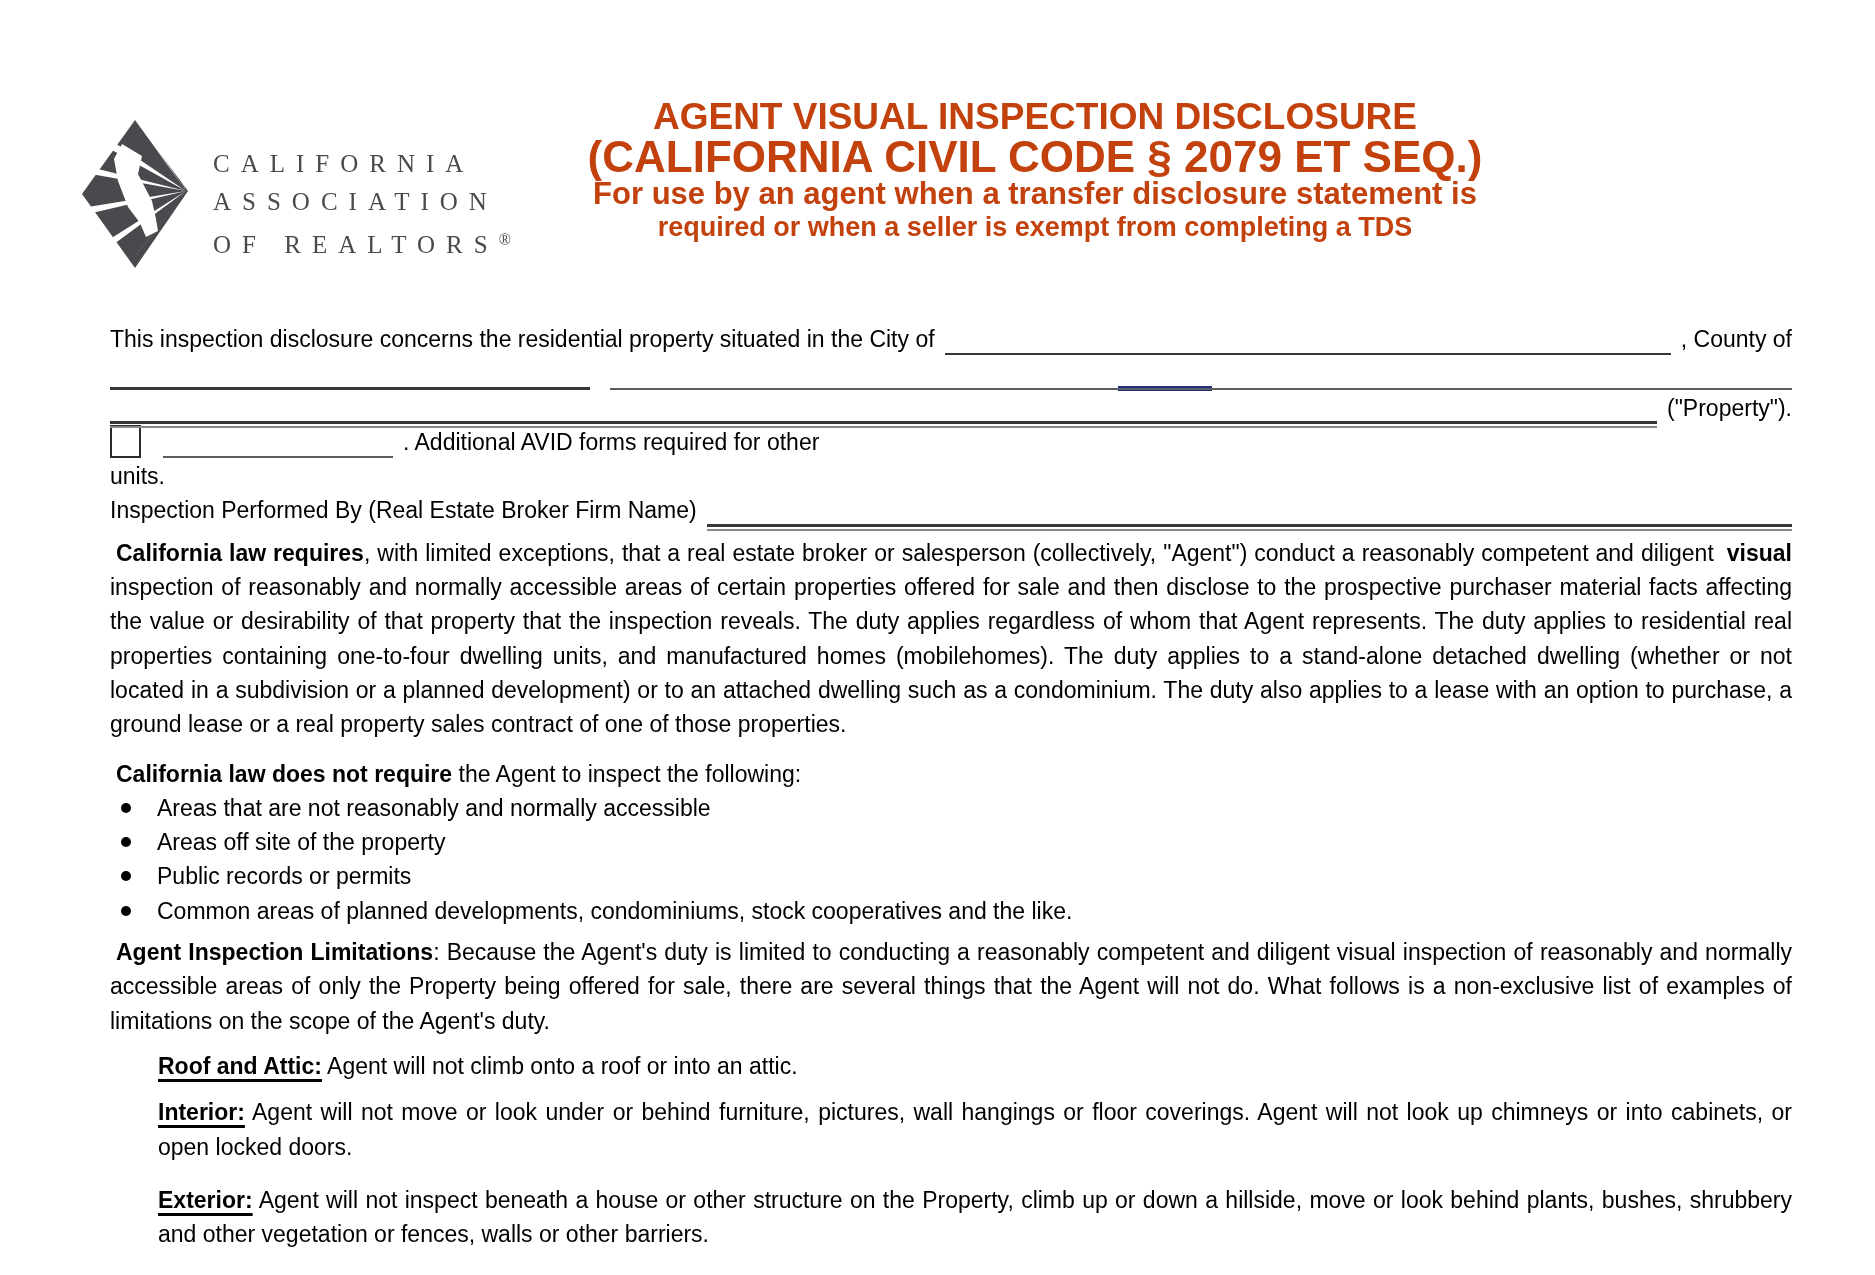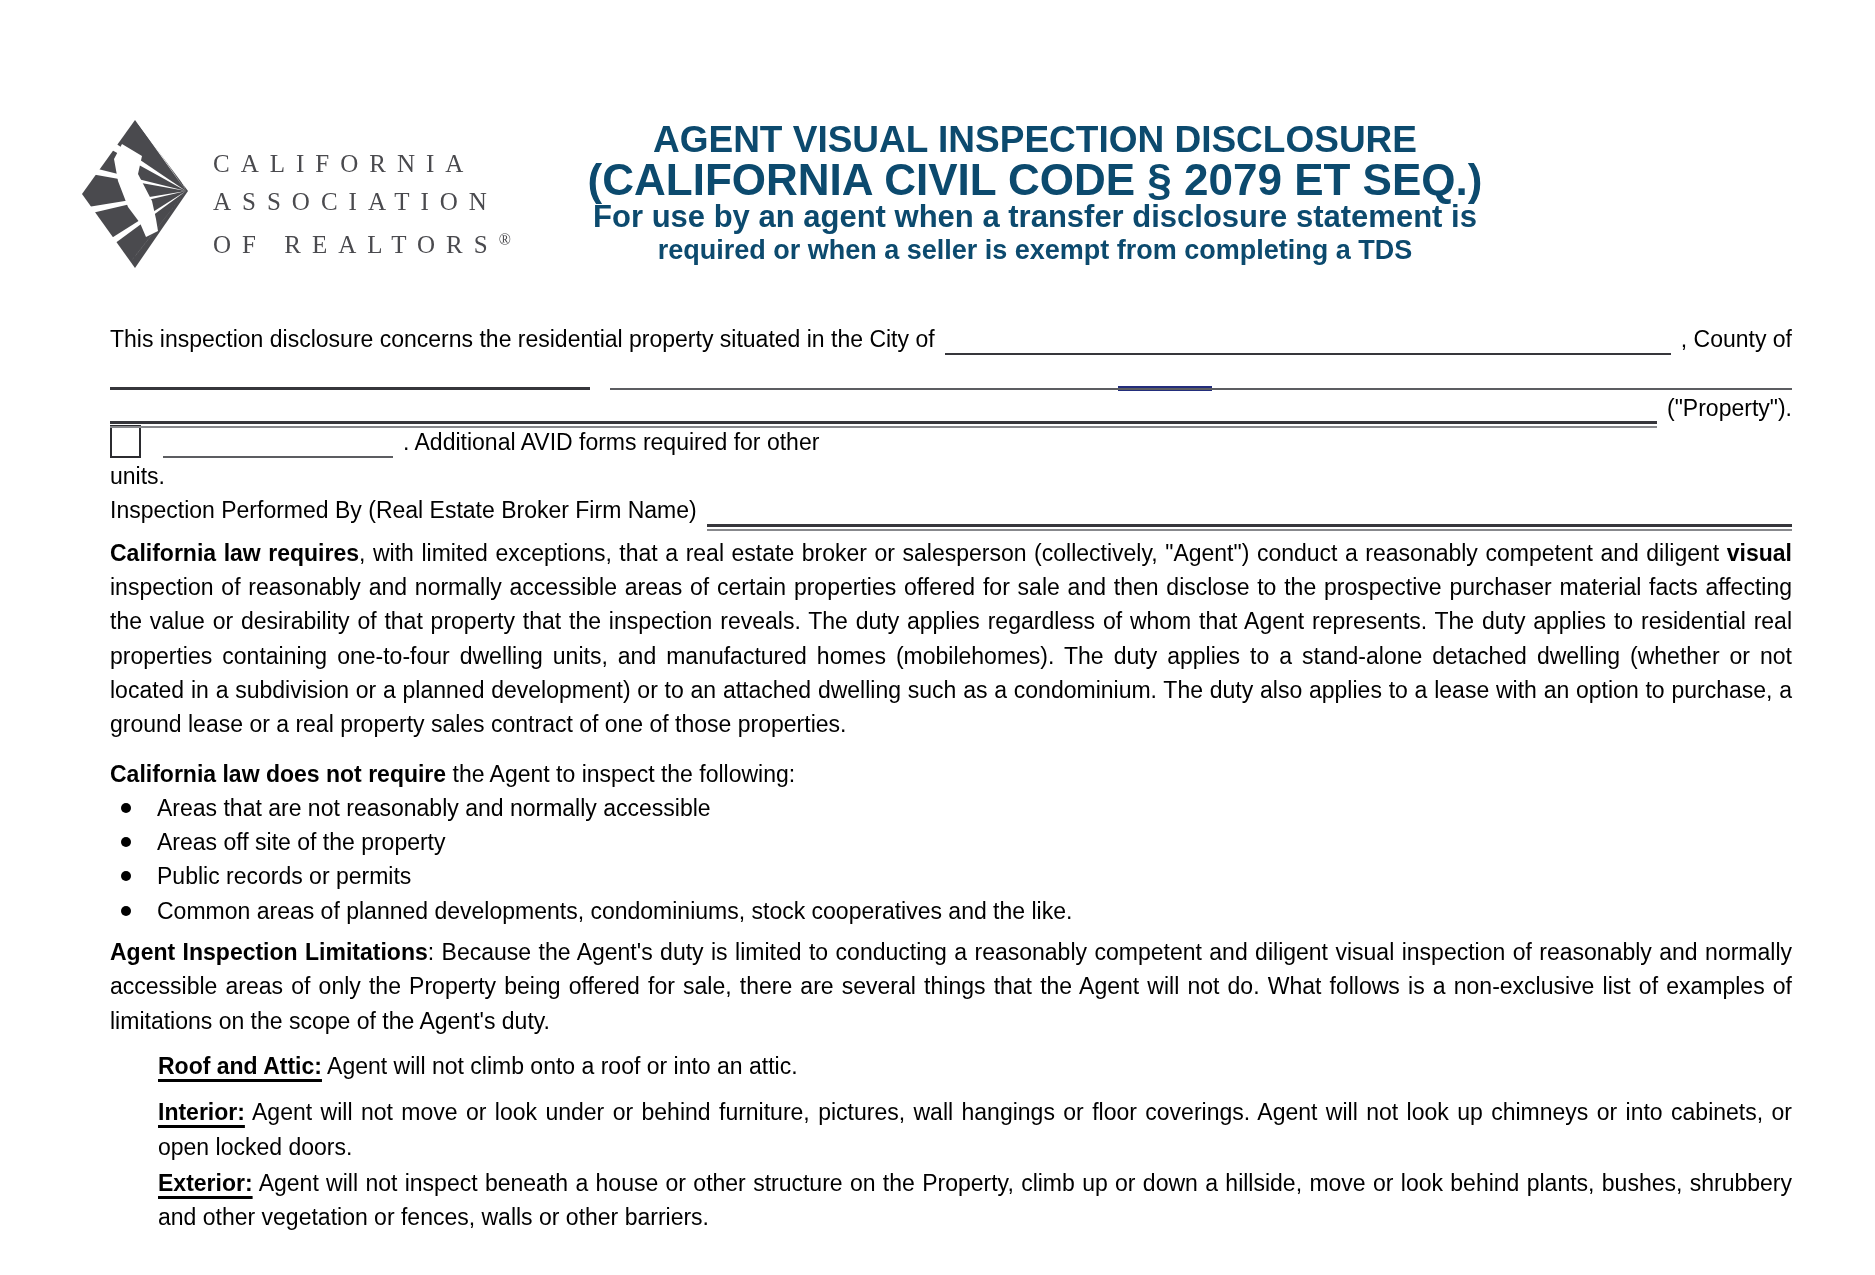--- a/index.html
+++ b/index.html
@@ -6,22 +6,22 @@
   .page{position:relative;width:1875px;height:1275px;background:#fff;overflow:hidden;
         font-family:"Liberation Sans",sans-serif;color:#000;}
 
   
   .logo{position:absolute;left:80px;top:118px;display:flex;align-items:flex-start;}
   .logo svg{width:110px;height:152px;color:var(--logo-gray,#4a4a4e);flex:none;}
   .logo-text{font-family:"Liberation Serif",serif;color:var(--logo-gray,#4a4a4e);
              font-size:25px;letter-spacing:11px;line-height:38px;margin:27px 0 0 23px;white-space:nowrap;}
   .reg{font-size:16px;letter-spacing:0;vertical-align:8px;}
 
-  .title-block{position:absolute;left:340px;top:120px;width:1390px;text-align:center;
-               font-weight:bold;color:#0c4a6e;}
+  .title-block{position:absolute;left:340px;top:97px;width:1390px;text-align:center;
+               font-weight:bold;color:#c2410c;}
   .t1{font-size:37px;line-height:40px;}
   .t2{font-size:44px;line-height:40px;}
   .t3{font-size:31px;line-height:34px;}
   .t4{font-size:27px;line-height:33px;}
   .t5{font-size:28px;line-height:32px;}
 
   
   .content{position:absolute;left:110px;top:322px;width:1682px;
            font-size:23px;line-height:34.3px;}
 
@@ -39,30 +39,30 @@
   .u-double::before{content:"";position:absolute;left:0;right:0;bottom:-3px;height:1.5px;
                 background:#87888c;}
   .blue-mark{position:absolute;left:43%;width:94px;height:5px;bottom:0;
              background:var(--accent-blue,#232e7c);}
   .checkbox{width:27px;height:29px;border:2px solid #2b2b2f;margin:0 12px 0 0;
             flex:none;align-self:flex-start;background:#fff;}
 
   .para{margin:8px 0 0;text-align:justify;}
   .heading{margin:15px 0 0;}
   .limitations{margin:7px 0 0;text-align:justify;}
-  .b{font-weight:bold;}
+  .b{font-weight:bold;margin-left:6px;}
 
   ul.bullets{list-style:none;margin:0;padding:0;}
   .bullets li{position:relative;padding-left:47px;line-height:34.3px;}
   .bullets li::before{content:"";position:absolute;left:11px;top:12px;width:10px;height:10px;
                       border-radius:50%;background:#000;}
 
   .section{margin:11px 0 0 48px;text-align:justify;}
   .section.interior{margin-top:12px;}
-  .section.exterior{margin-top:2px;}
+  .section.exterior{margin-top:19px;}
   .lead{font-weight:bold;text-decoration:underline;text-decoration-thickness:2.5px;text-underline-offset:5px;}
 </style>
 </head>
 <body>
 
 <div class="page" style="--logo-gray: #4a4a4e; --accent-blue: #232e7c; --underline-dark: #36363b; --underline-gray: #5c5d61;">
 
   <div class="logo">
     <svg viewBox="0 0 110 150" aria-hidden="true">
       <polygon points="55,1 108,72 55,149 2,75" fill="currentColor"></polygon>

